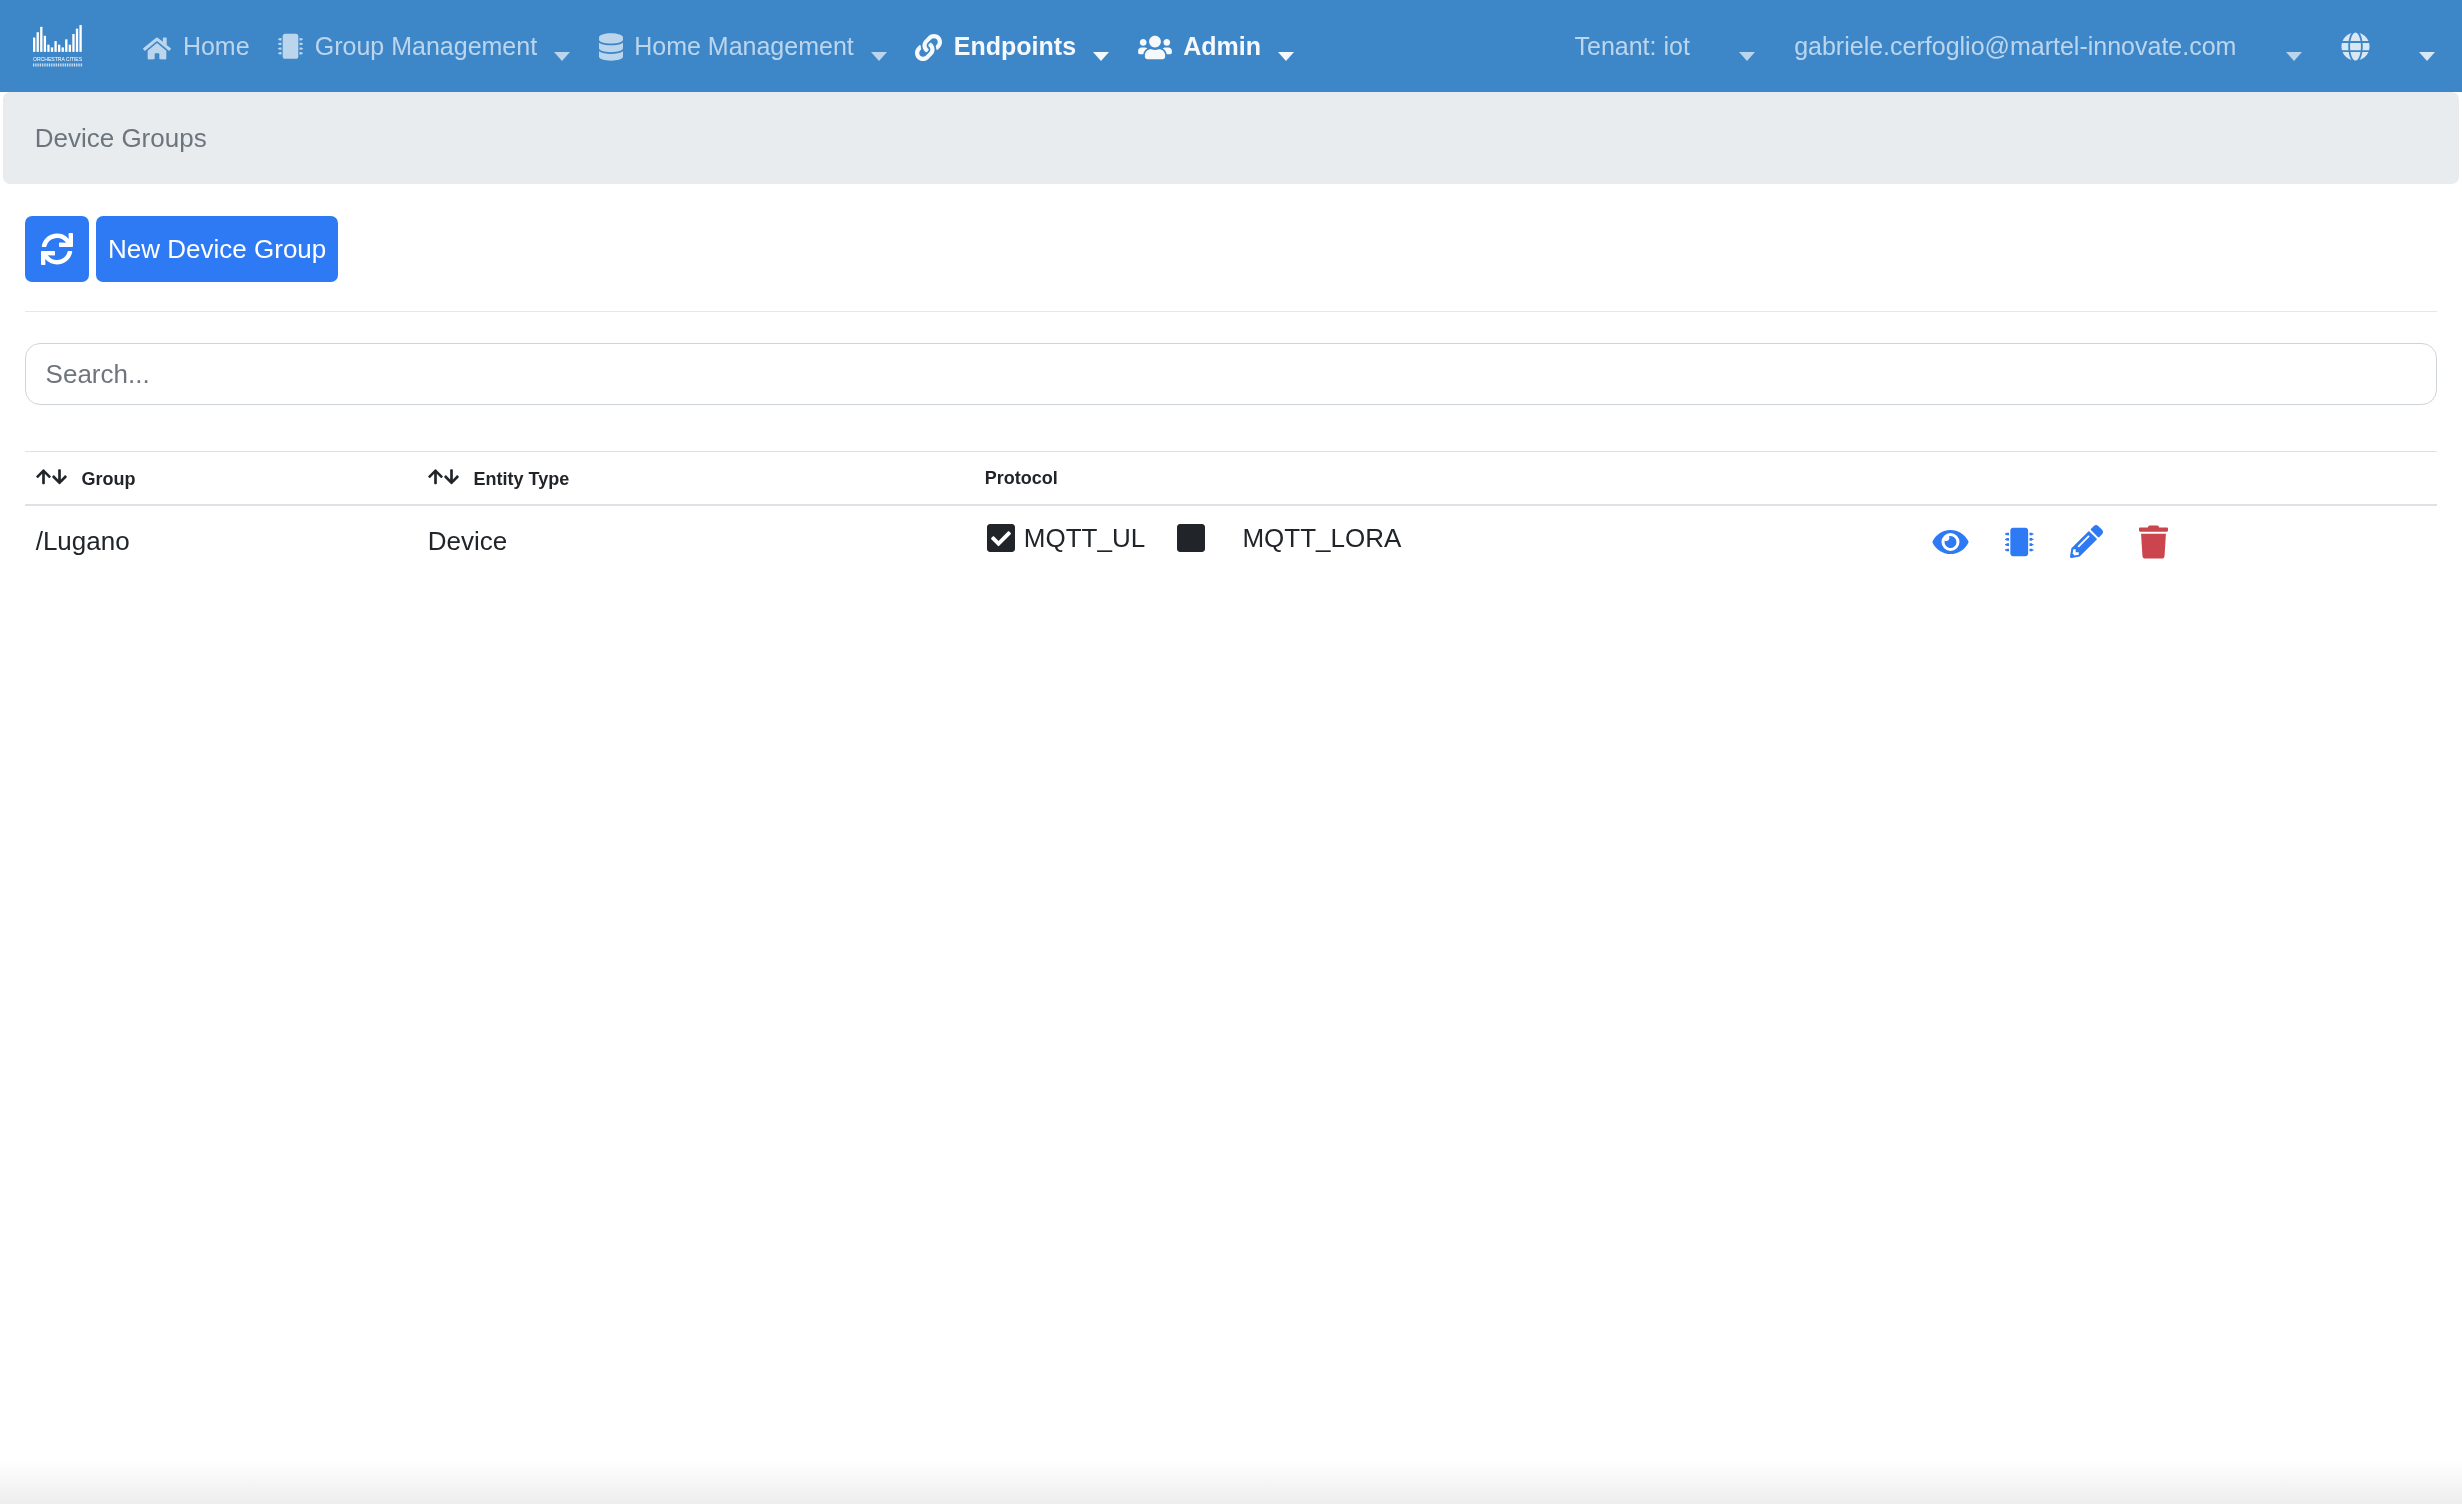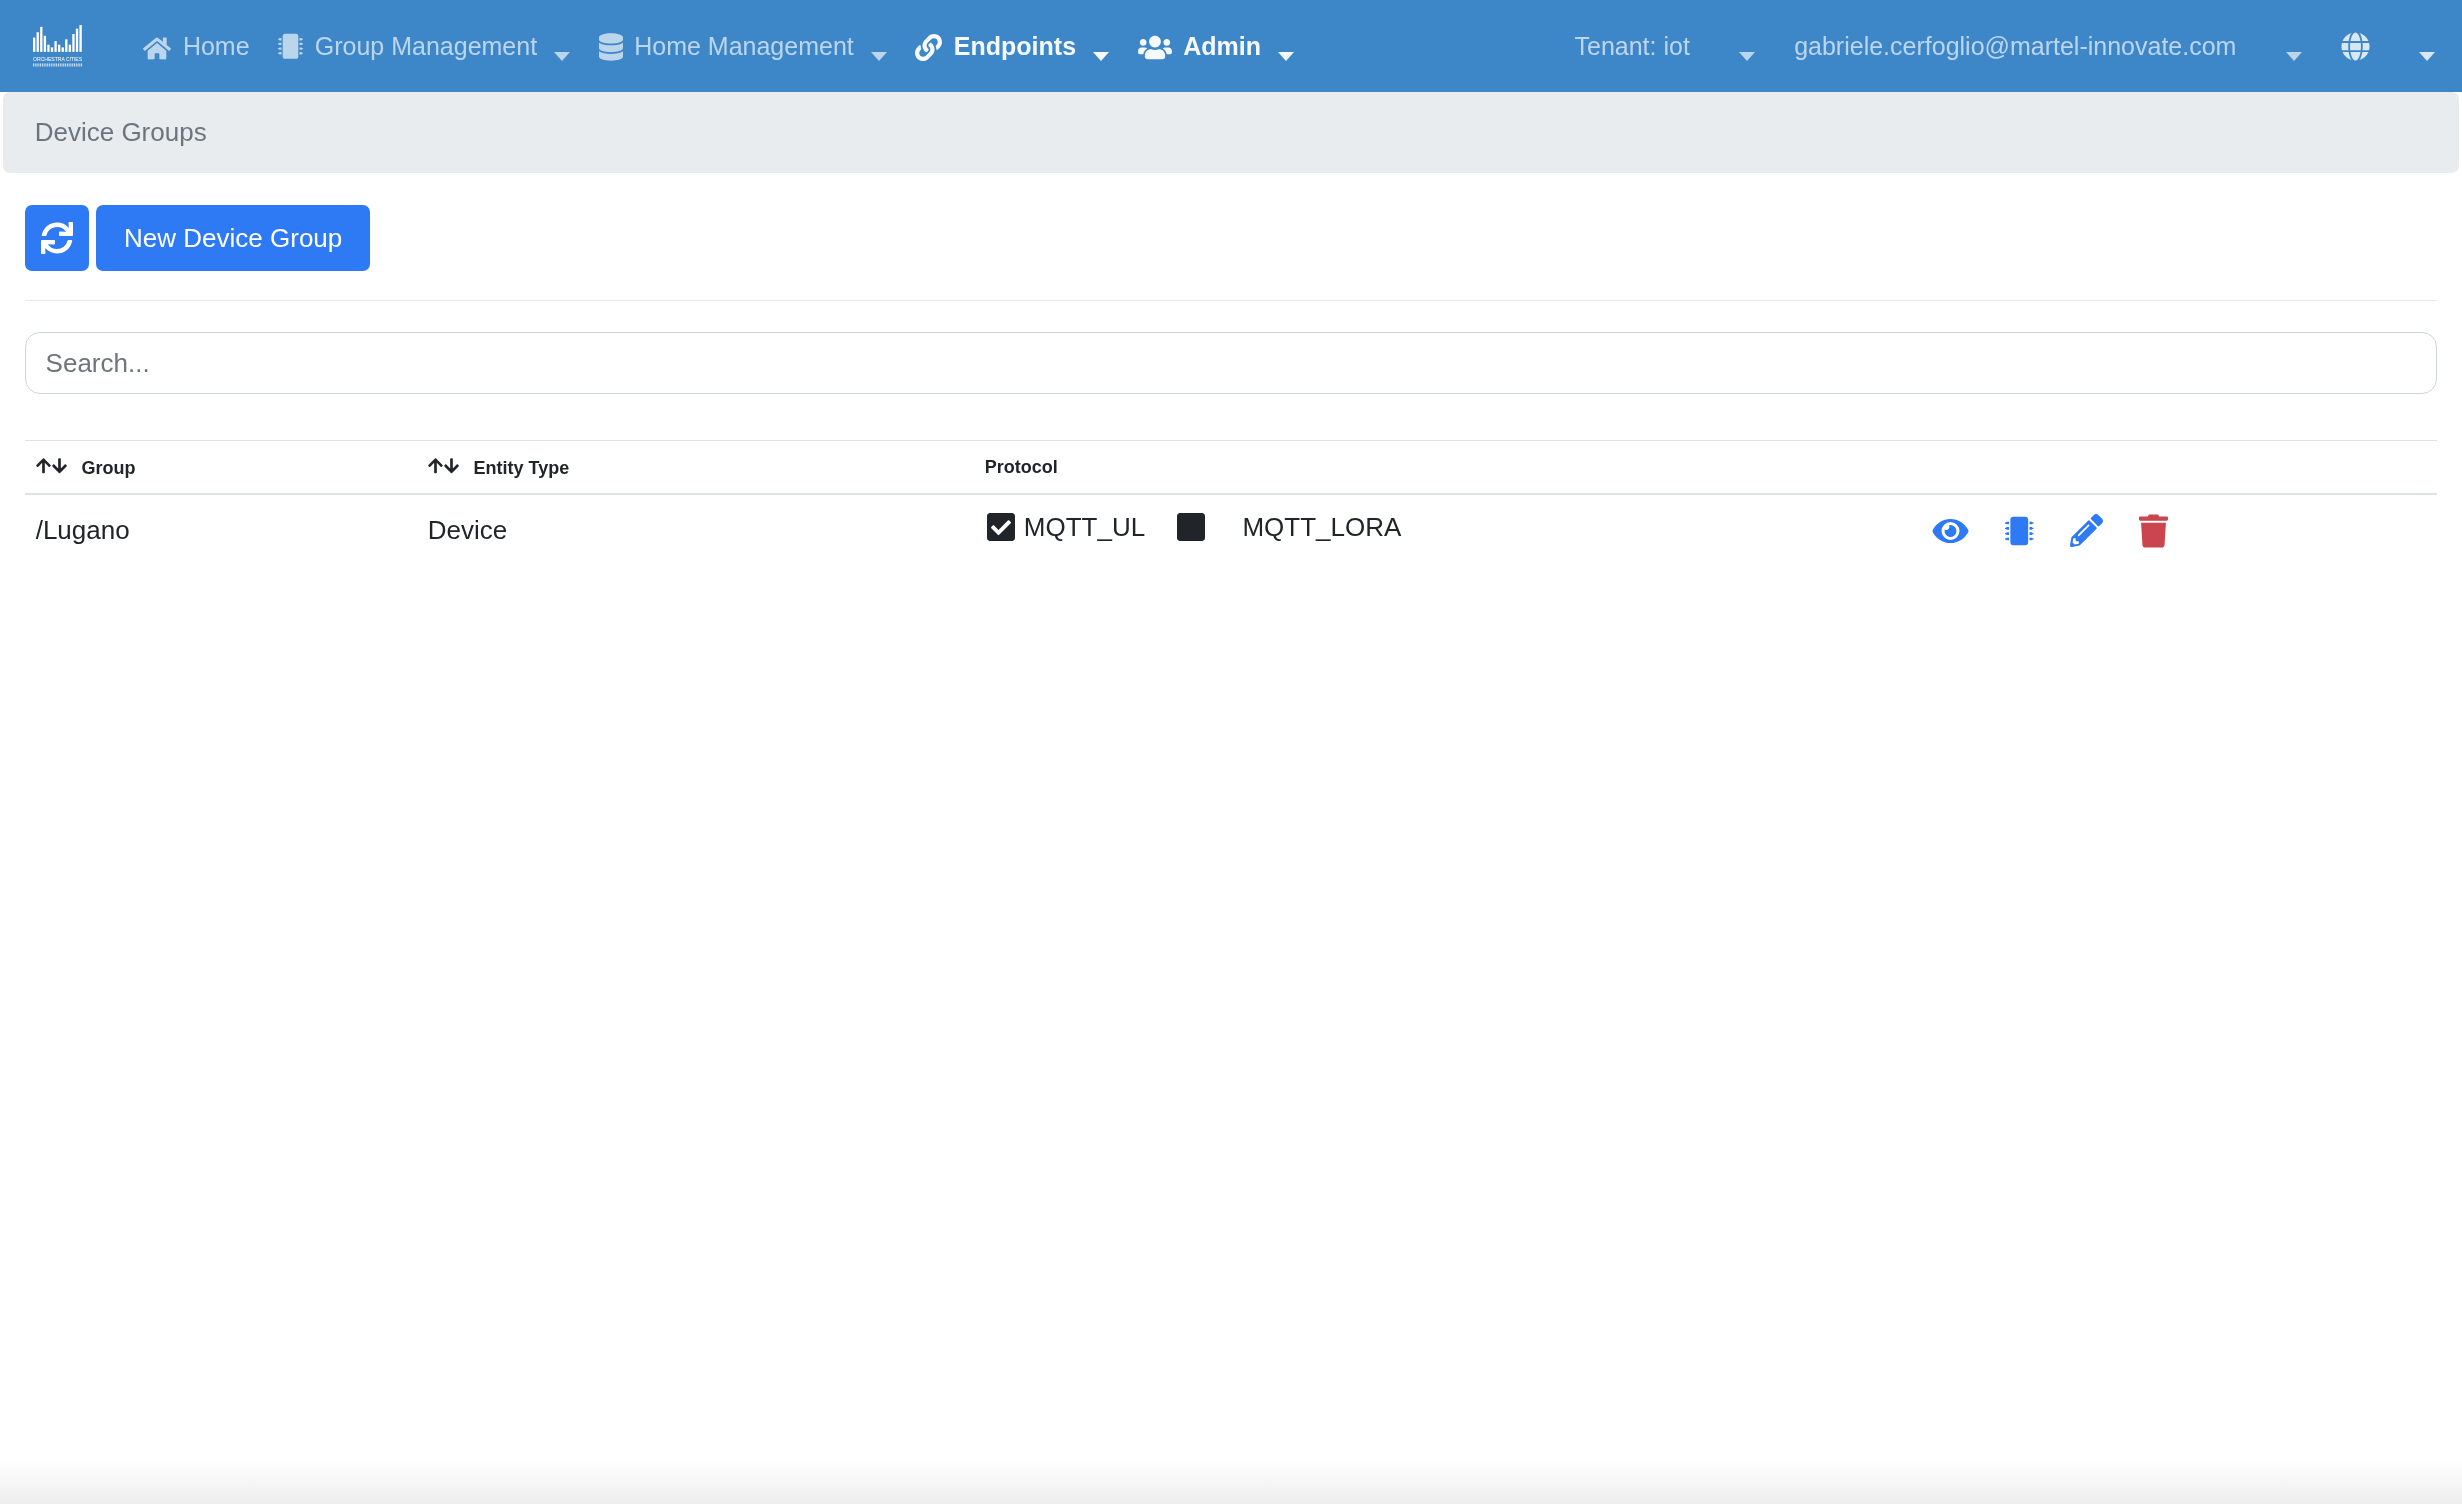--- a/index.html
+++ b/index.html
@@ -32,34 +32,34 @@
   }
   .nav-right {
     margin-left:auto; display:flex; align-items:center; gap:39px;
     font-size:25px; color:rgba(255,255,255,0.65);
   }
   .nav-right .nav-link { padding:0;gap:44px; }
   .nav-right .globe-link { color:rgba(255,255,255,0.8); }
 
   
   .breadcrumb-bar {
-    height:81px; margin:0 2.7px; background:#e9ecef; border-radius:7.1px;
+    height:92px; margin:0 2.7px; background:#e9ecef; border-radius:7.1px;
     display:flex; align-items:center; padding:0 32px; color:#6c757d;
   }
 
   
   .main { padding:0 25px; }
   .toolbar { margin-top:32px; display:flex; gap:7.1px; }
   .btn {
     background:#2e7af4; color:#fff; border:none; border-radius:7.1px;
     height:66px; font-size:26px; font-family:inherit; cursor:pointer;
     display:flex; align-items:center; justify-content:center;
   }
   .btn-refresh { width:64px; }
-  .btn-new { padding:0 28px; }
+  .btn-new { padding:0 12px; }
 
   hr.divider { border:none; border-top:1.8px solid #e7e7e7; margin:29px 0 0 0; }
 
   .search-wrap { margin-top:31px; }
   .search-wrap input {
     width:100%; height:62px; border:1.8px solid #ced4da; border-radius:15px;
     padding:0 19.6px; font-size:26px; font-family:inherit; color:#495057;
     outline:none; background:#fff;
   }
   .search-wrap input::placeholder { color:#6f757c; opacity:1; }

